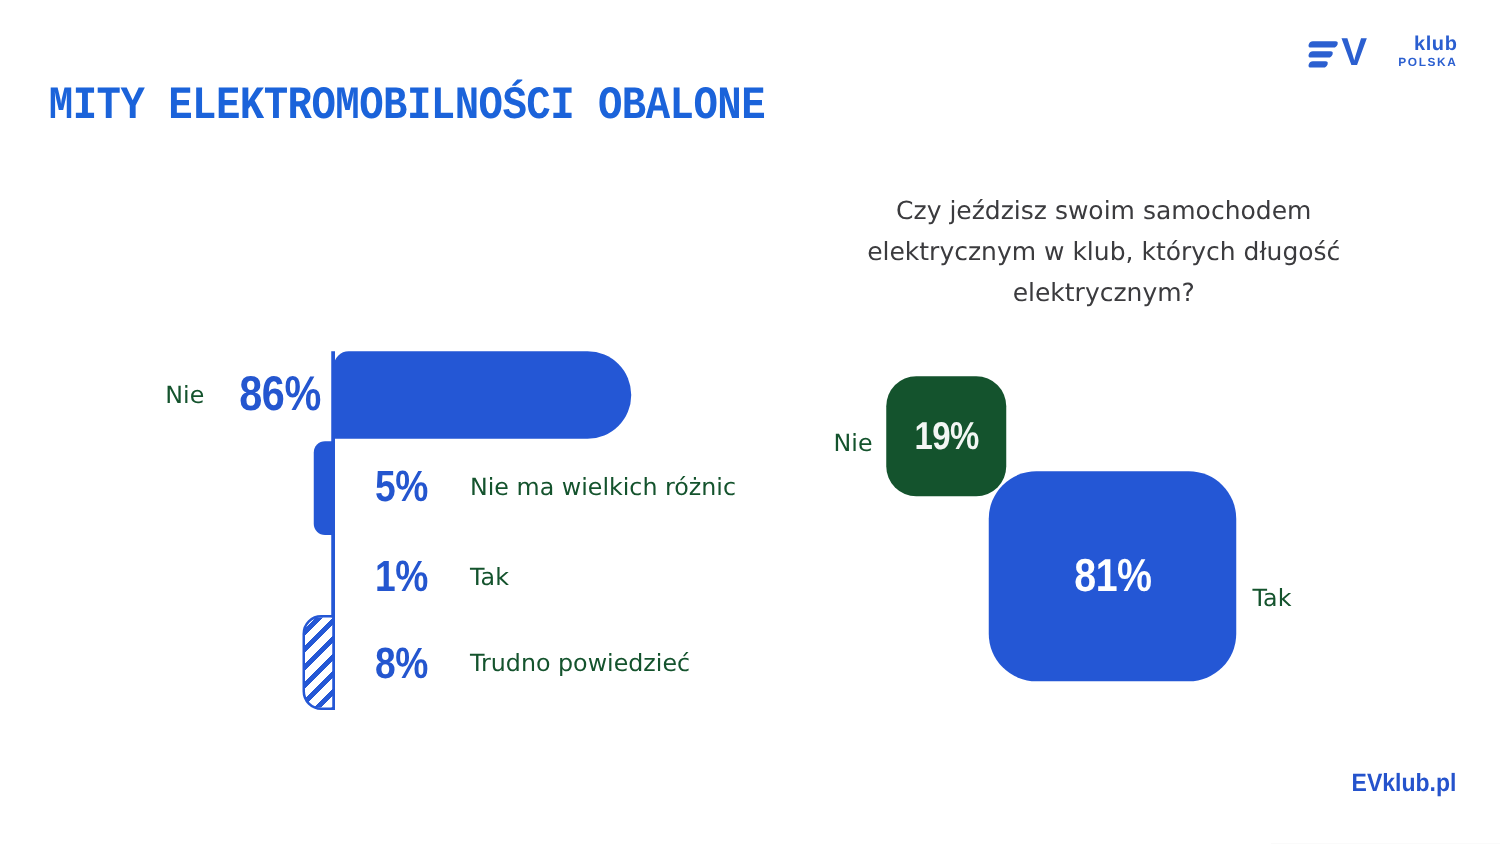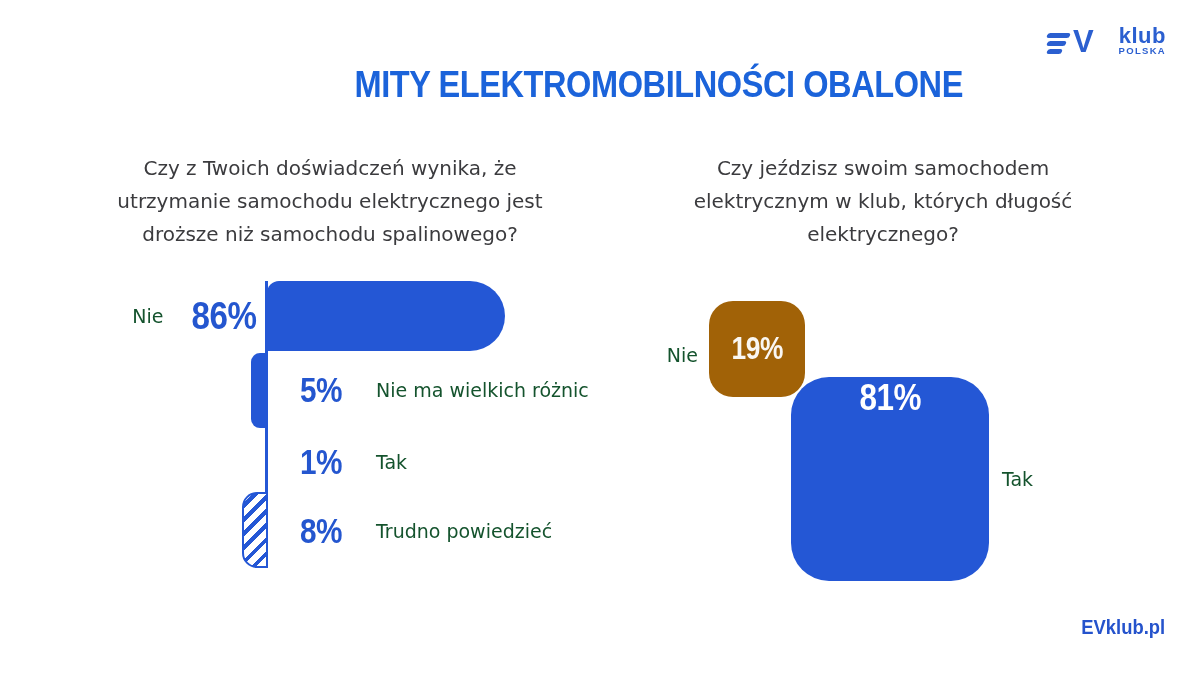--- a/index.html
+++ b/index.html
@@ -9,21 +9,22 @@
     width: 1200px; height: 675px;
     background: #ffffff;
     font-family: "Liberation Sans", sans-serif;
     overflow: hidden;
     margin: 0 auto;
   }
 
   
   .title-wrap {
     position: absolute; left: 0; top: 64px; width: 1004px;
-    text-align: right;
+    text-align: left;
+    font-family: Liberation Mono, monospace;
   }
   .title {
     display: inline-block;
     font-size: 37px; font-weight: 700; letter-spacing: -0.5px;
     color: #1b63da;
     transform: scaleX(0.88); transform-origin: center;
     white-space: nowrap;
   }
 
   
@@ -32,21 +33,21 @@
     display: flex; align-items: center; gap: 3px;
     color: #2b5fd0;
   }
   .logo-e { display: flex; flex-direction: column; gap: 3px; align-items: flex-start; margin-top: 4px; }
   .logo-e .bar { height: 5px; background: #2b5fd0; border-radius: 2.5px; transform: skewX(-18deg); }
   .logo-e .bar:nth-child(1) { width: 23px; }
   .logo-e .bar:nth-child(2) { width: 19px; }
   .logo-e .bar:nth-child(3) { width: 15px; }
   .logo-v { font-size: 31px; font-weight: 700; line-height: 1; letter-spacing: -1px; }
   .logo-right { display: flex; flex-direction: column; align-items: flex-end; margin-left: 2px; }
-  .logo-klub { font-size: 22px; font-weight: 700; line-height: 18px; letter-spacing: 0.5px; }
+  .logo-klub { font-size: 16px; font-weight: 700; line-height: 18px; letter-spacing: 0.5px; }
   .logo-polska { font-size: 9.5px; font-weight: 700; letter-spacing: 1.3px; line-height: 11px; padding-left: 21px; }
 
   
   .question {
     position: absolute;
     font-family: "DejaVu Sans", sans-serif;
     font-size: 20px; line-height: 33px; color: #3b3b3e;
     text-align: center;
   }
   .question.left  { left: 80px;  top: 152px; width: 500px; }
@@ -94,29 +95,29 @@
     display: flex; align-items: center; gap: 22px;
   }
   .bar-row .pct { font-size: 35px; width: 54px; }
   .row-2 { top: 368px; }
   .row-3 { top: 440px; }
   .row-4 { top: 509px; }
 
   
   .sq-nie {
     position: absolute; left: 709px; top: 301px;
-    width: 96px; height: 96px; background: #a16207;
+    width: 96px; height: 96px; background: #14532d;
     border-radius: 24px; z-index: 1;
     display: flex; align-items: center; justify-content: center;
   }
   .sq-tak {
     position: absolute; left: 791px; top: 377px;
-    width: 198px; height: 204px; background: #2457d5;
+    width: 198px; height: 168px; background: #2457d5;
     border-radius: 38px; z-index: 2;
-    display: flex; align-items: flex-start; justify-content: center;
+    display: flex; align-items: center; justify-content: center;
   }
   .pct-white {
     display: inline-block; font-weight: 700; letter-spacing: -0.5px;
     transform: scaleX(0.85); transform-origin: center;
     white-space: nowrap;
   }
   .sq-nie .pct-white { font-size: 31px; color: rgba(255,255,255,0.95); }
   .sq-tak .pct-white { font-size: 37px; color: #ffffff; }
   .lbl-nie-right { position: absolute; left: 660px; top: 344px; width: 38px; text-align: right; }
   .lbl-tak-right { position: absolute; left: 1002px; top: 468px; }
@@ -145,25 +146,20 @@
     <div class="logo-right">
       <div class="logo-klub">klub</div>
       <div class="logo-polska">POLSKA</div>
     </div>
   </div>
 
   <div class="title-wrap">
     <span class="title">MITY ELEKTROMOBILNOŚCI OBALONE</span>
   </div>
 
-  <div class="question left">
-    <div>Czy z Twoich doświadczeń wynika, że</div>
-    <div>utrzymanie samochodu elektrycznego jest</div>
-    <div>droższe niż samochodu spalinowego?</div>
-  </div>
 
   <div class="axis-line"></div>
 
   <div class="bar-86"></div>
   <div class="row1-text">
     <span class="cat-label">Nie</span>
     <span class="pct big">86%</span>
   </div>
 
   <div class="bar-5"></div>
@@ -179,21 +175,21 @@
 
   <div class="bar-8"></div>
   <div class="bar-row row-4">
     <span class="pct">8%</span>
     <span class="cat-label">Trudno powiedzieć</span>
   </div>
 
   <div class="question right">
     <div>Czy jeździsz swoim samochodem</div>
     <div>elektrycznym w klub, których długość</div>
-    <div>elektrycznego?</div>
+    <div>elektrycznym?</div>
   </div>
 
   <span class="cat-label lbl-nie-right">Nie</span>
   <div class="sq-nie">
     <span class="pct-white">19%</span>
   </div>
 
   <div class="sq-tak">
     <span class="pct-white">81%</span>
   </div>

